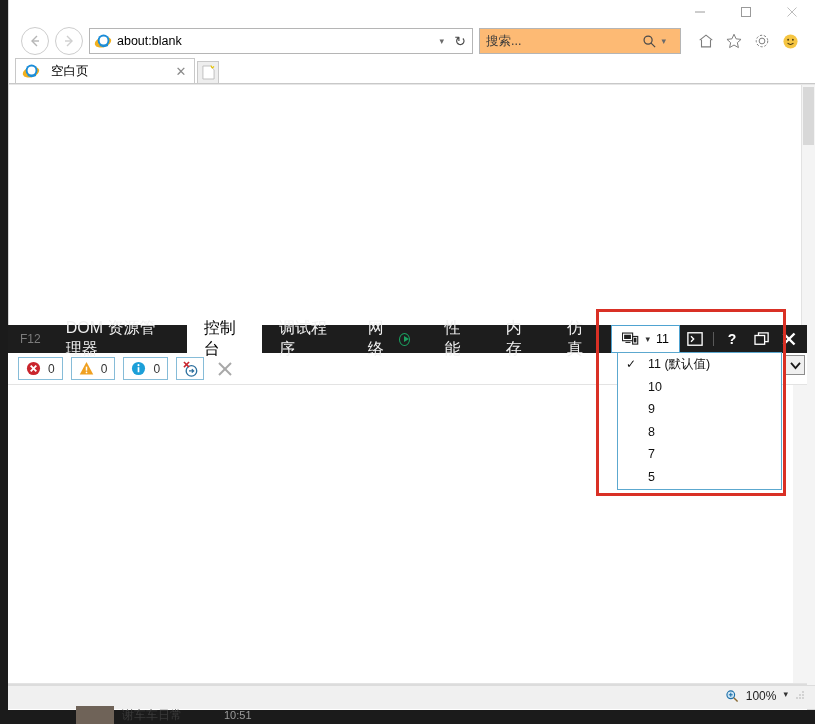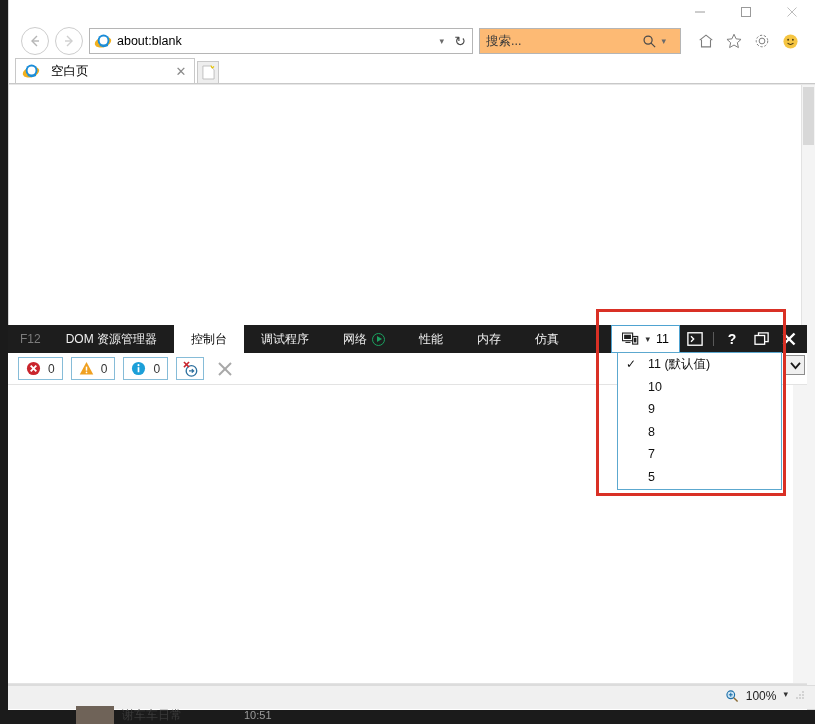--- a/index.html
+++ b/index.html
@@ -57,21 +57,21 @@
   .page { flex: 1 1 auto; position: relative; background: #ffffff; border-top: 1px solid #e6e6e6; }
   .page-scroll { position: absolute; right: 0; top: 0; width: 14px; height: 100%; background: #f4f4f4;
                  border-left: 1px solid #e2e2e2; }
   .page-thumb { position: absolute; left: 1px; top: 2px; width: 11px; height: 58px; background: #d8d8d8; }
 
   
   .devtools { position: absolute; left: 8px; top: 325px; width: 799px; height: 385px; background: #fff;
               display: flex; flex-direction: column; }
   .dt-tabs { height: 28px; background: #1d1d1d; display: flex; align-items: stretch; flex: none; position: relative; }
   .dt-f12 { color: #7c7c7c; font-size: 12px; display: flex; align-items: center; padding: 0 8px 0 12px; }
-  .dt-tab { color: #f0f0f0; font-size: 12px; display: flex; align-items: center; gap: 5px; padding: 0 17px; }
+  .dt-tab { color: #f0f0f0; font-size: 16px; display: flex; align-items: center; gap: 5px; padding: 0 17px; }
   .dt-tab.active { background: #ffffff; color: #000; }
   .play { width: 13px; height: 13px; border-radius: 50%; border: 1.5px solid #1aa260; position: relative; display:inline-block;}
   .play:after { content:""; position:absolute; left:4px; top:2.5px; border-left: 5px solid #1aa260;
                 border-top: 3.5px solid transparent; border-bottom: 3.5px solid transparent; }
   .dt-right { margin-left: auto; display: flex; align-items: stretch; }
   .docmode { display: flex; align-items: center; gap: 6px; padding: 0 10px; background: #fff; color: #000;
              border: 1px solid #4fa3d1; font-size: 12.5px; }
   .dt-ricon { width: 30px; display: flex; align-items: center; justify-content: center; color: #fff; }
   .dt-sep { width: 1px; background: #5a5a5a; margin: 7px 3px; }
 
@@ -115,21 +115,21 @@
   .dropdown { position: absolute; left: 617px; top: 352px; width: 165px; height: 138px; background: #fff;
               border: 1px solid #5ca8cf; }
   .dd-item { height: 22.5px; display: flex; align-items: center; font-size: 12.5px; color: #111; padding-left: 8px; }
   .dd-check { width: 22px; font-size: 12px; color: #111; }
 
   
   .behind { position: absolute; left: 40px; top: 706px; width: 260px; height: 18px; overflow: hidden;
             display: flex; align-items: center; gap: 8px; padding-left: 36px; }
   .behind-thumb { width: 38px; height: 18px; background: #6f6358; }
   .behind-txt { font-size: 12px; color: #3a3a3a; white-space: nowrap; }
-  .behind-time { font-size: 11px; color: #9b9b9b; margin-left: 54px; }
+  .behind-time { font-size: 11px; color: #9b9b9b; margin-left: 34px; }
 </style>
 </head>
 <body>
 
 <div id="root">
 
   <div class="ie-window">
 
     <div class="titlebar">
       <div class="winbtns">

